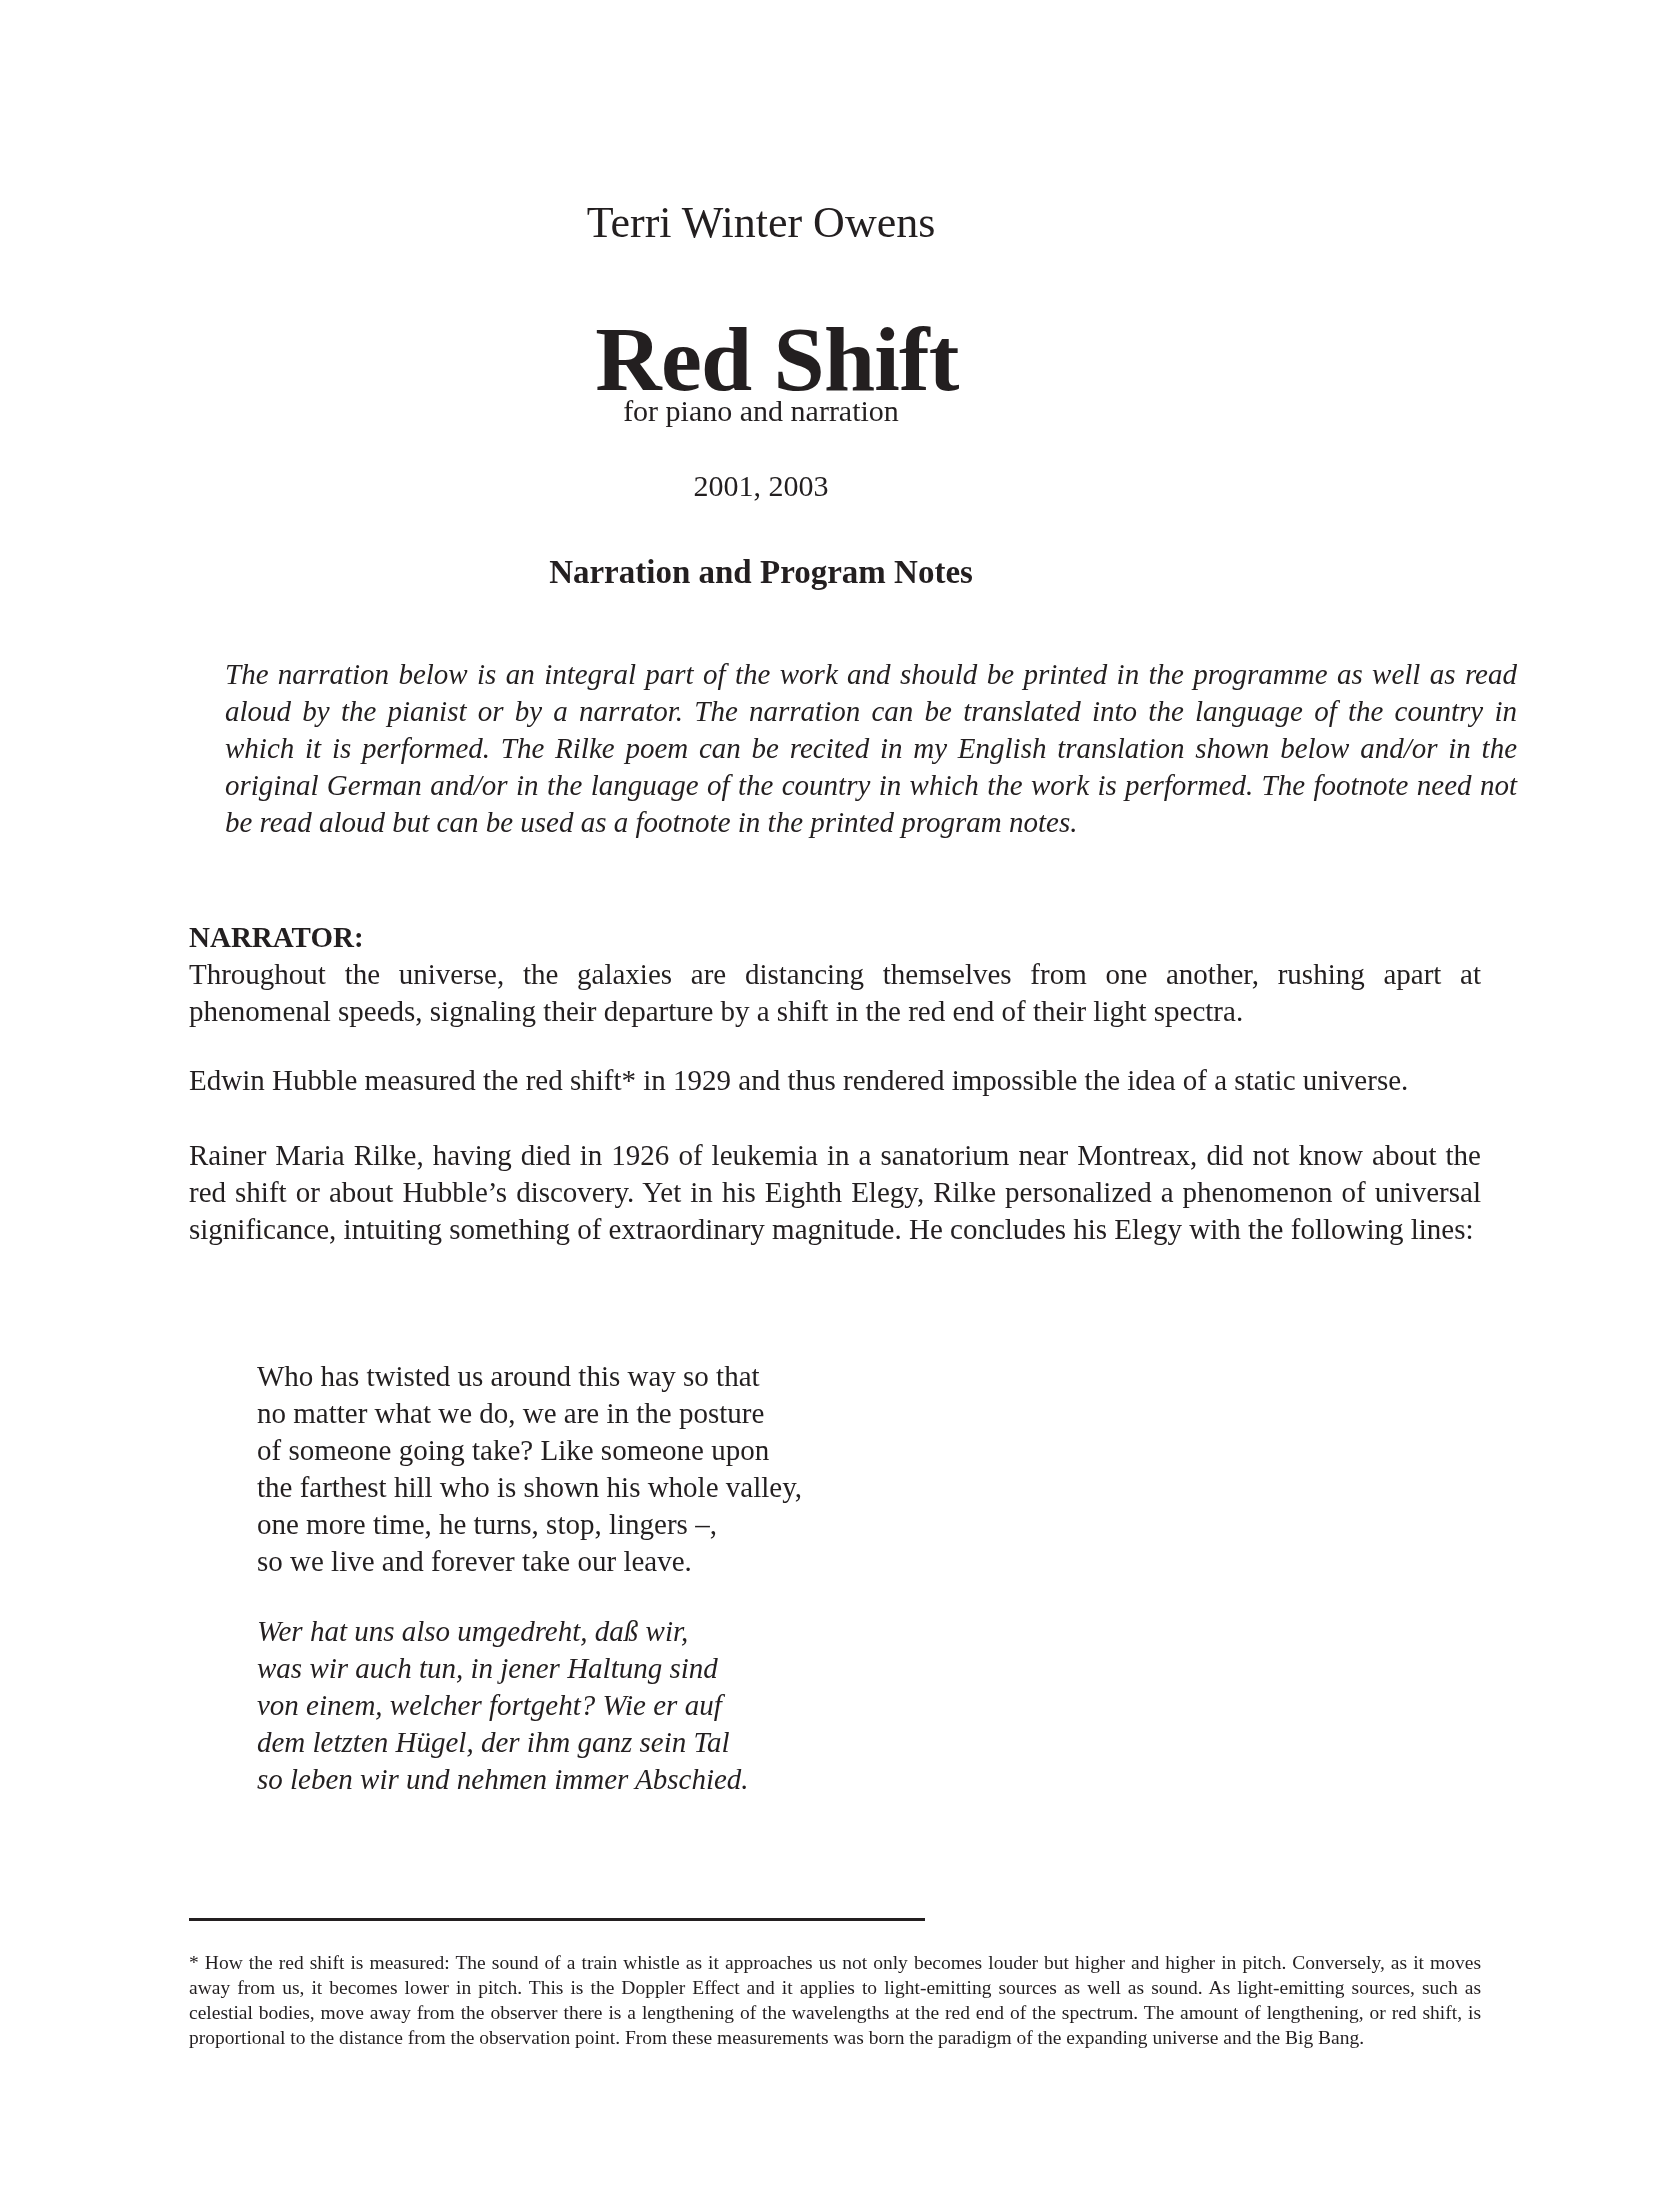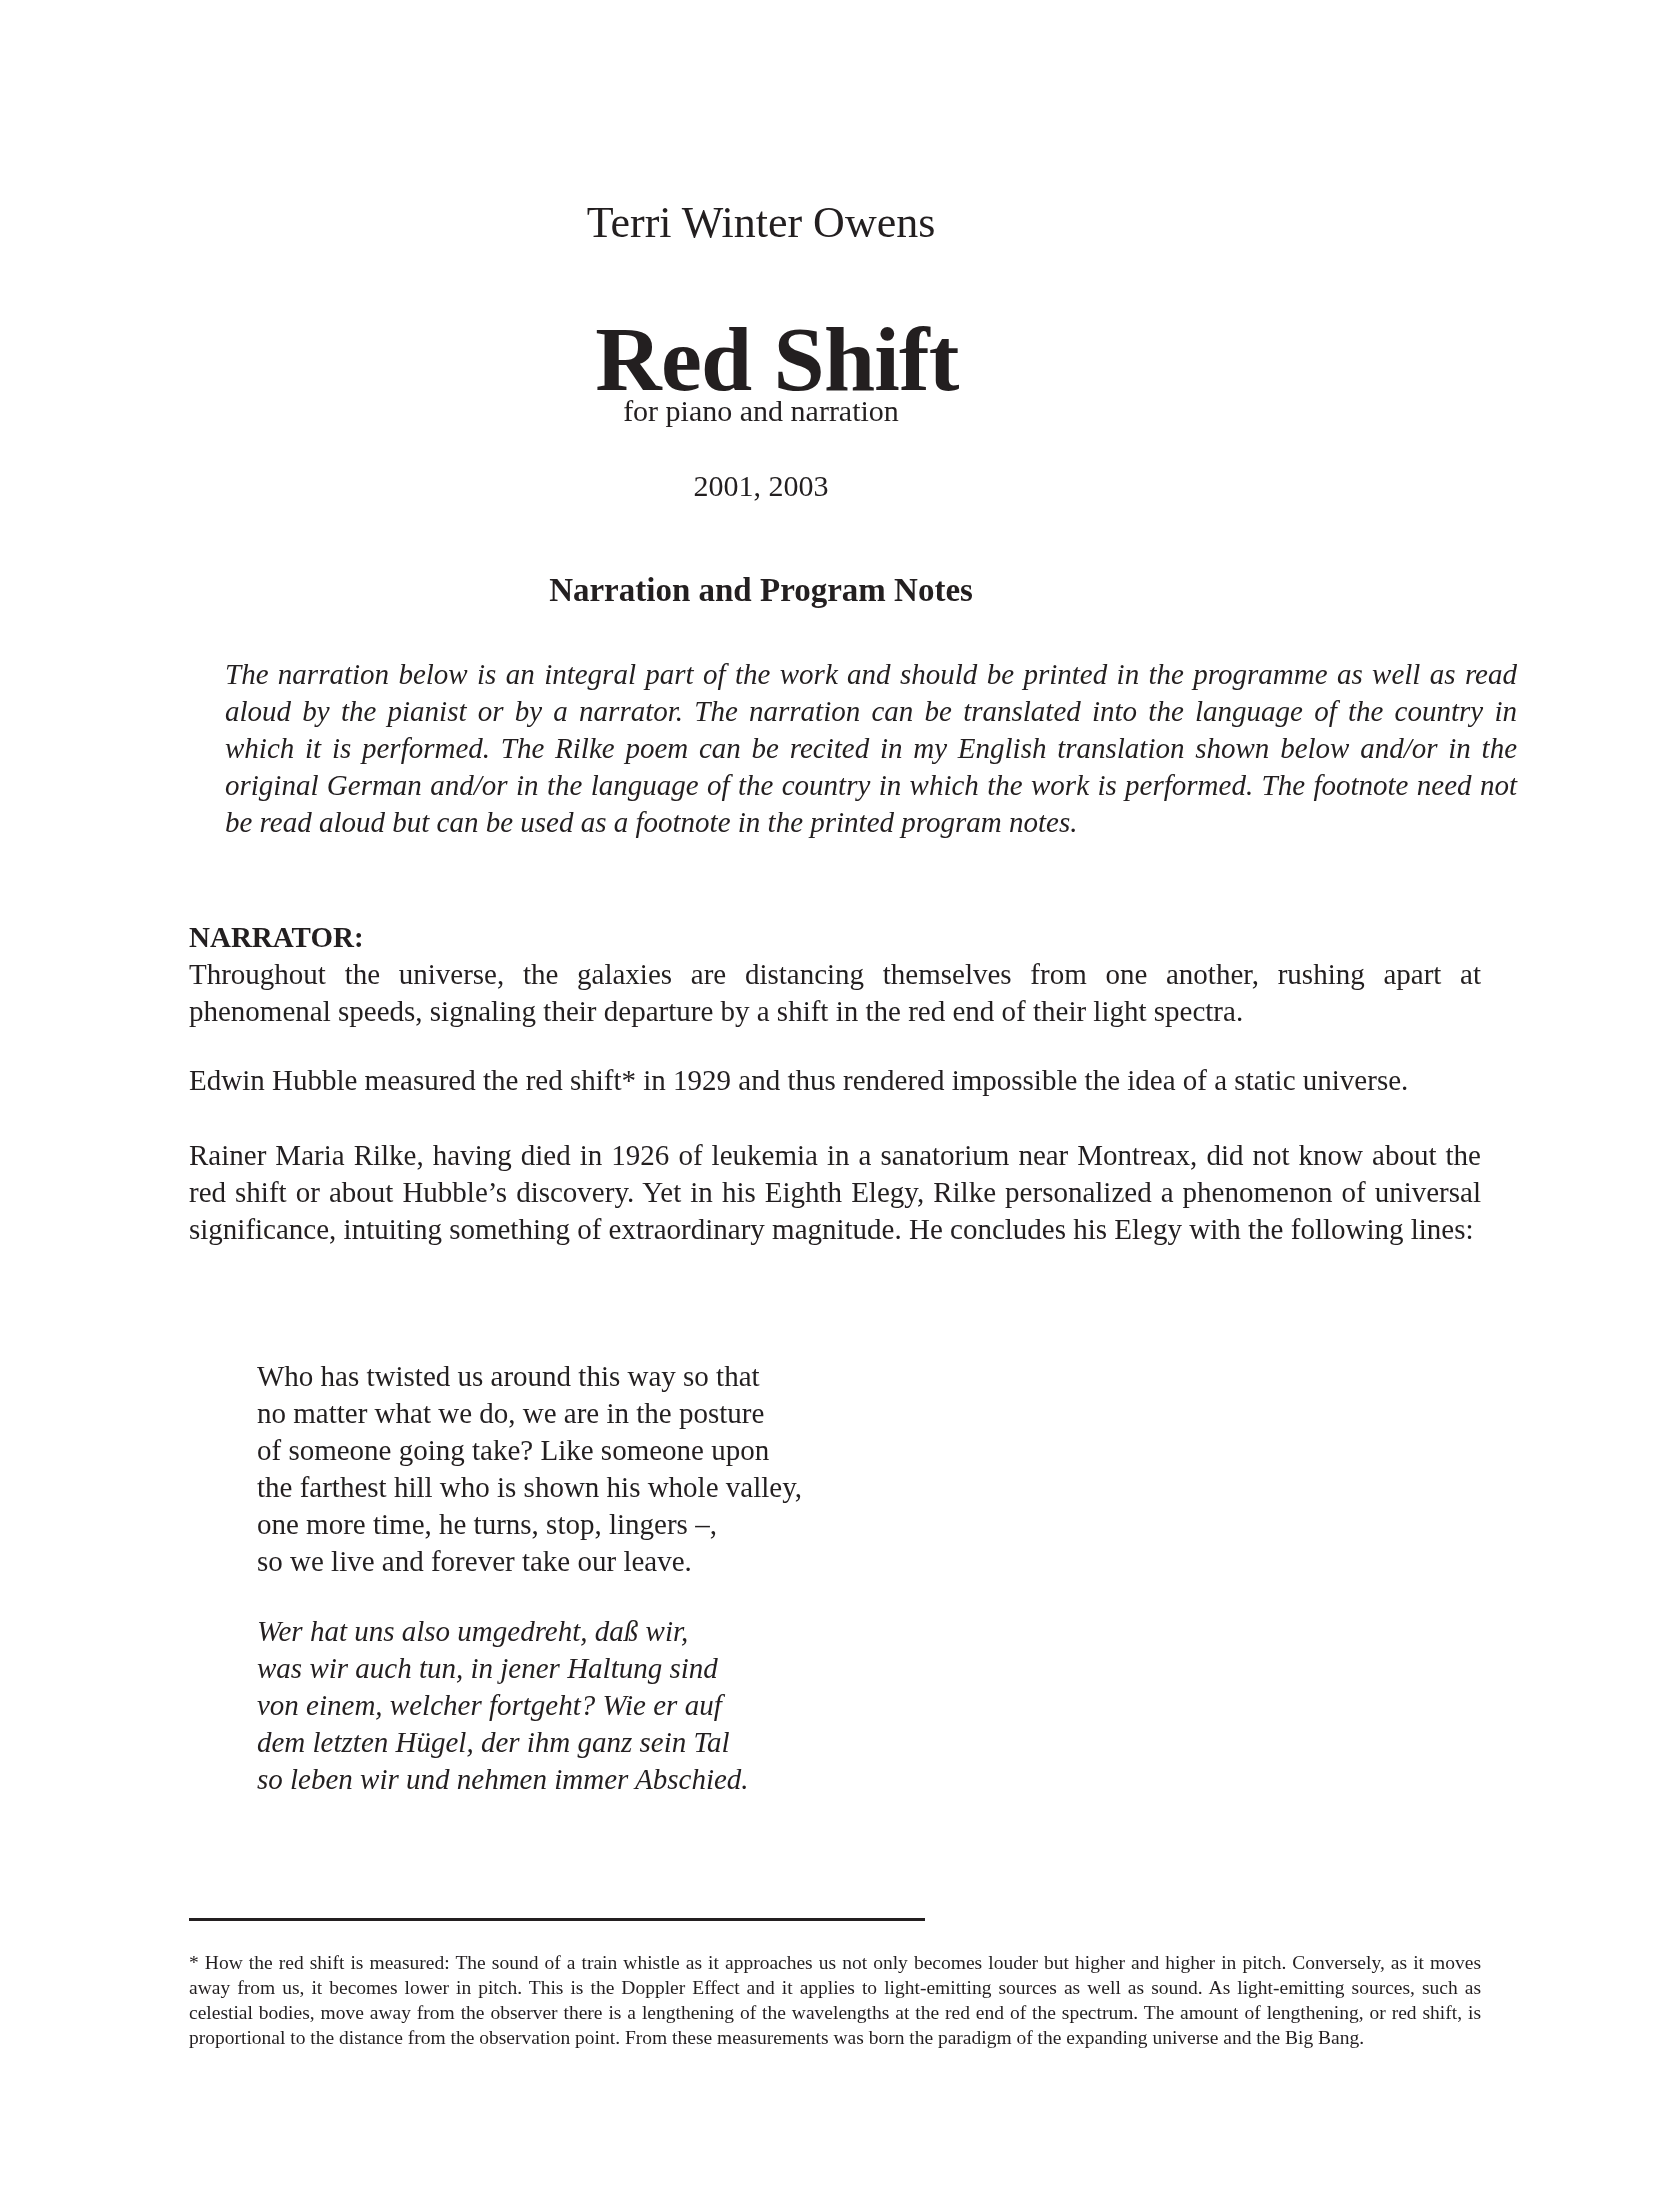--- a/index.html
+++ b/index.html
@@ -3,21 +3,21 @@
 <meta charset="utf-8">
 <style>
   html,body{margin:0;padding:0;background:#fff;}
   body{width:1654px;height:2205px;position:relative;font-family:"Liberation Serif","DejaVu Serif",serif;color:#231f20;overflow:hidden;}
   .abs{position:absolute;}
   .center{left:0;width:1522px;text-align:center;}
   #author{top:197px;font-size:44px;}
   #title{top:306px;font-size:92px;font-weight:bold;letter-spacing:-0.8px;padding-left:16px;}
   #subtitle{top:394px;font-size:30px;}
   #years{top:469px;font-size:30px;}
-  #notes-heading{top:572px;font-size:33px;font-weight:bold;}
+  #notes-heading{top:554px;font-size:33px;font-weight:bold;}
   .block{left:189px;width:1292px;font-size:29px;line-height:37px;text-align:justify;}
   #intro{top:656px;font-style:italic;margin-left:36px;}
   #narrator-label{top:919px;font-weight:bold;}
   #p1{top:956px;}
   #p2{top:1062px;}
   #p3{top:1137px;}
   .poem{left:257px;font-size:29px;line-height:37px;}
   #poem-en{top:1358px;}
   #poem-de{top:1613px;font-style:italic;}
   .poem div{white-space:nowrap;}

